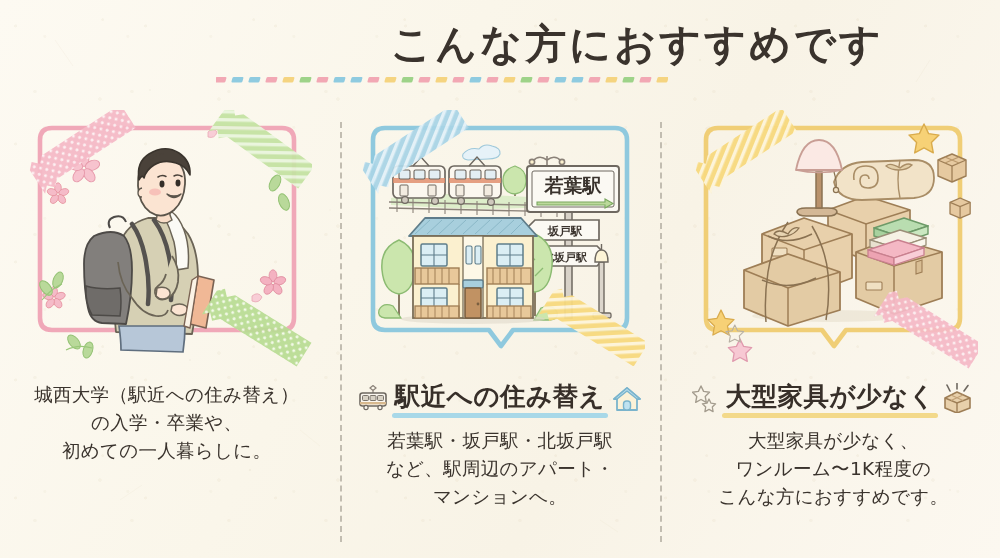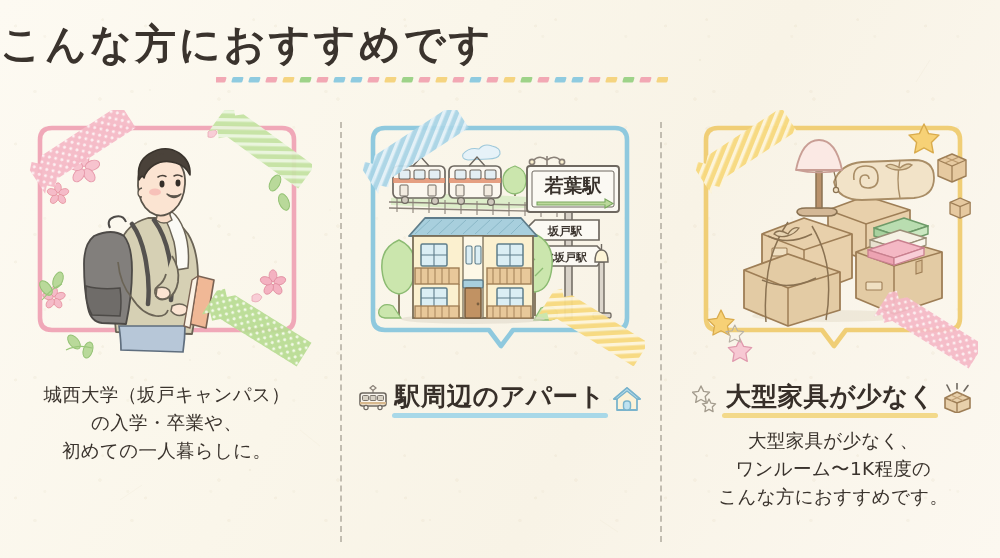--- a/index.html
+++ b/index.html
@@ -32,21 +32,21 @@
     pointer-events: none;
     opacity: 0.5;
   }
 
   
   .title-zone {
     position: absolute;
     top: 22px;
     left: 0;
     width: 884px;
-    text-align: left;
+    text-align: right;
   }
   .main-title {
     font-family: "DejaVu Sans", "Liberation Sans", sans-serif;
     font-size: 41px;
     font-weight: 700;
     letter-spacing: 3px;
     color: #3a332d;
     line-height: 1.1;
     white-space: nowrap;
   }
@@ -331,21 +331,21 @@
           <path d="M 6 30 l 6 -6 l 6 6 l 6 -6 L 118 24 l 0 28 L 24 52 l -6 6 l -6 -6 l -6 6 Z" fill="url(#dotPink)" opacity="0.93"></path>
         </g>
         <g transform="rotate(36 234 38)">
           <path d="M 186 24 l 6 -6 l 6 6 l 6 -6 L 292 18 l 0 28 L 204 46 l -6 6 l -6 -6 l -6 6 Z" fill="url(#stripeGreen)" opacity="0.93"></path>
         </g>
         <g transform="rotate(32 228 218)">
           <path d="M 180 204 l 6 -6 l 6 6 l 6 -6 L 288 198 l 0 28 L 198 226 l -6 6 l -6 -6 l -6 6 Z" fill="url(#dotGreen)" opacity="0.93"></path>
         </g>
       </svg>
 
-      <div class="body-text">城西大学（坂戸キャンパス）
+      <div class="body-text">城西大学（駅近への住み替え）
 の入学・卒業や、
 初めての一人暮らしに。</div>
     </div>
 
     <div class="col c2">
       <svg class="illo" viewBox="0 0 290 262">
         <defs>
           <pattern id="stripeBlue" width="8" height="8" patternUnits="userSpaceOnUse" patternTransform="rotate(55)">
             <rect width="8" height="8" fill="#a8d4e6"></rect>
             <rect width="3.4" height="8" fill="#e2f1f8"></rect>
@@ -542,27 +542,30 @@
           <path d="M 12 3 l 3 -2.5 l 3 2.5 l -3 2.5 Z" fill="none" stroke="#8a8178" stroke-width="1.2"></path>
           <path d="M 15 5.5 L 15 8" stroke="#8a8178" stroke-width="1.2"></path>
           <rect x="2" y="8" width="26" height="13" rx="2.5" fill="#fbf7ef" stroke="#6e6860" stroke-width="1.6"></rect>
           <rect x="4.5" y="10.5" width="6" height="5" rx="1" fill="#d8d2c5" stroke="#6e6860" stroke-width="0.9"></rect>
           <rect x="12" y="10.5" width="6" height="5" rx="1" fill="#d8d2c5" stroke="#6e6860" stroke-width="0.9"></rect>
           <rect x="19.5" y="10.5" width="6" height="5" rx="1" fill="#d8d2c5" stroke="#6e6860" stroke-width="0.9"></rect>
           <rect x="2" y="17" width="26" height="2.4" fill="#d8b98e"></rect>
           <circle cx="8" cy="22.5" r="2.1" fill="#fbf7ef" stroke="#6e6860" stroke-width="1.2"></circle>
           <circle cx="22" cy="22.5" r="2.1" fill="#fbf7ef" stroke="#6e6860" stroke-width="1.2"></circle>
         </svg>
-        <span class="heading-text">駅周辺のアパート</span>
+        <span class="heading-text">駅近への住み替え</span>
         <svg class="side-icon" width="30" height="27" viewBox="0 0 30 27">
           <path d="M 15 3 L 28 14 L 25 14 L 25 25 L 5 25 L 5 14 L 2 14 Z" fill="#fbf2d8" stroke="#7ab4cc" stroke-width="1.8" stroke-linejoin="round"></path>
           <path d="M 15 3 L 28 14 L 25 14 L 15 6 L 5 14 L 2 14 Z" fill="#bfe2f0" stroke="#7ab4cc" stroke-width="1.6" stroke-linejoin="round"></path>
           <rect x="11.5" y="16" width="7" height="9" rx="3" fill="#bfe2f0" stroke="#7ab4cc" stroke-width="1.4"></rect>
         </svg>
       </div>
+      <div class="body-text">若葉駅・坂戸駅・北坂戸駅
+など、駅周辺のアパート・
+マンションへ。</div>
     </div>
 
     <div class="col c3">
       <svg class="illo" viewBox="0 0 290 262">
         <defs>
           <pattern id="stripeYellow2" width="8" height="8" patternUnits="userSpaceOnUse" patternTransform="rotate(55)">
             <rect width="8" height="8" fill="#f7d97e"></rect>
             <rect width="3.4" height="8" fill="#fdf4d8"></rect>
           </pattern>
           <pattern id="dotPink2" width="9" height="9" patternUnits="userSpaceOnUse">

